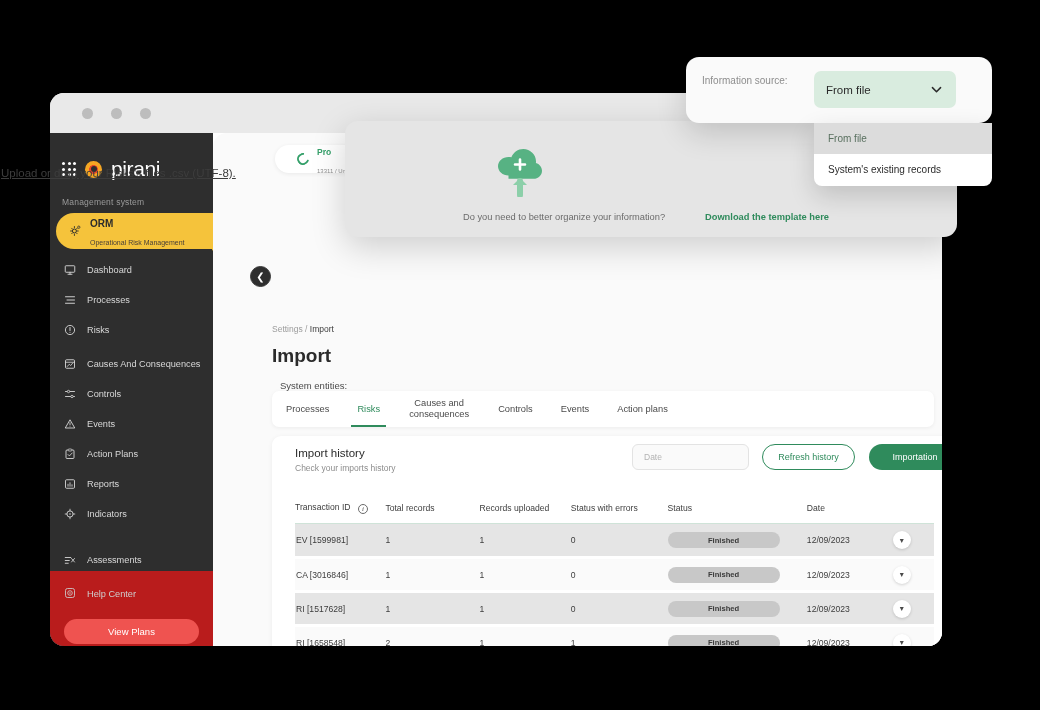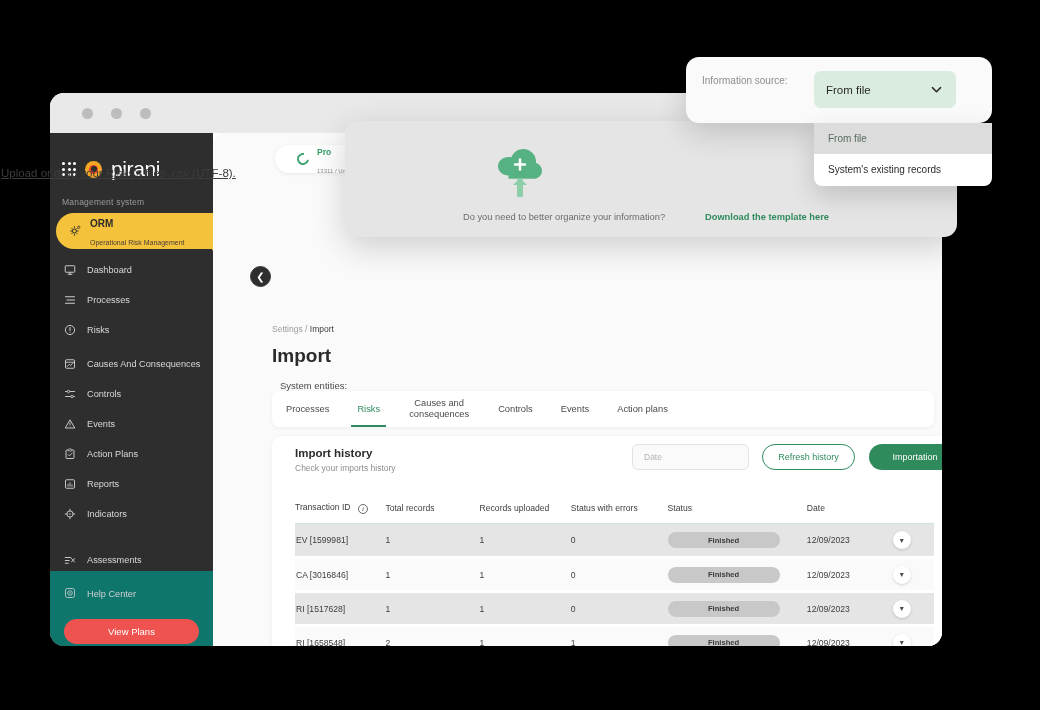--- a/index.html
+++ b/index.html
@@ -87,21 +87,21 @@
   .nav { padding-top: 2px; flex: 1; }
   .nav-item {
     display: flex; align-items: center; gap: 11px;
     height: 22px; padding-left: 14px; margin-bottom: 0;
     color: #d8d8d8; font-size: 9.2px;
   }
   .nav-item.two-line { height: 30px; }
   .nav-item .ic { width: 12px; height: 12px; flex: none; display:flex; align-items:center; justify-content:center; }
   .nav-item .lbl { line-height: 1.15; }
 
-  .sidebar-footer { background:#0f766e; padding: 12px 0 14px; }
+  .sidebar-footer { background:#b91c1c; padding: 12px 0 14px; }
   .help-row {
     display:flex; align-items:center; gap:11px;
     padding-left:14px; color:#cfcfcf; font-size:9.2px; height:22px;
   }
   .plans-btn {
     margin: 14px 14px 0; height: 25px; border-radius: 13px;
     background: #ef5350; color: #fff; font-size: 9.5px;
     display:flex; align-items:center; justify-content:center;
   }
 
@@ -149,21 +149,21 @@
     height:2px; background:#2f8b5c;
   }
 
   
   .history-card {
     position:absolute; left:59px; top:303px;
     width: 682px; height: 260px;
     background:#ffffff; border-radius:9px 9px 0 0;
     box-shadow: 0 1px 5px rgba(0,0,0,0.06);
   }
-  .hist-title { position:absolute; left:23px; top:11px; font-size:11.5px; font-weight:bold; color:#2b2b2b; }
+  .hist-title { position:absolute; left:23px; top:11px; font-size:11.5px; font-weight:normal; color:#2b2b2b; }
   .hist-sub { position:absolute; left:23px; top:27px; font-size:8.5px; color:#8d8d8d; }
   .date-input {
     position:absolute; left:360px; top:8px; width:117px; height:26px;
     border:1px solid #e3e3e3; border-radius:6px; background:#fafafa;
     display:flex; align-items:center; padding-left:11px;
     font-size:8.5px; color:#b3b3b3;
   }
   .btn-refresh {
     position:absolute; left:490px; top:8px; width:93px; height:26px;
     border:1px solid #2f8b5c; border-radius:13px; background:#fff;

